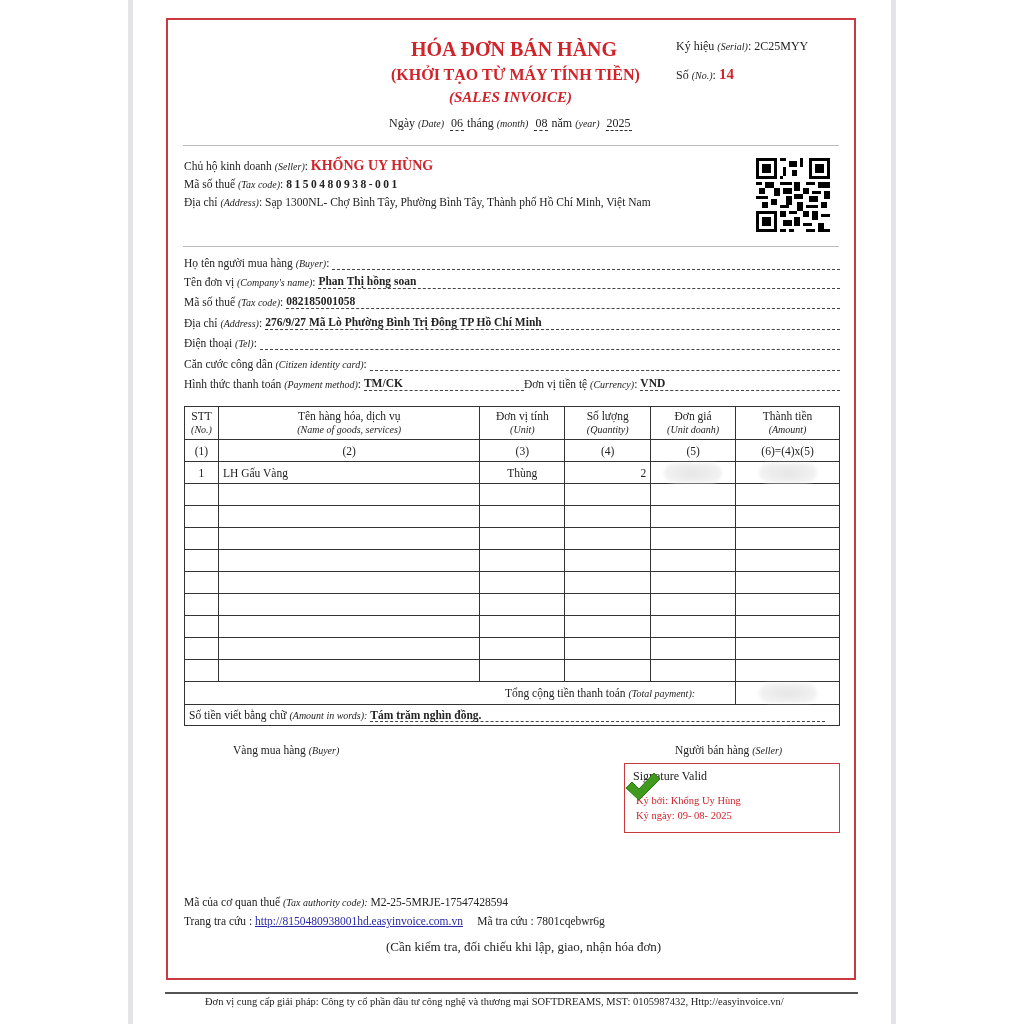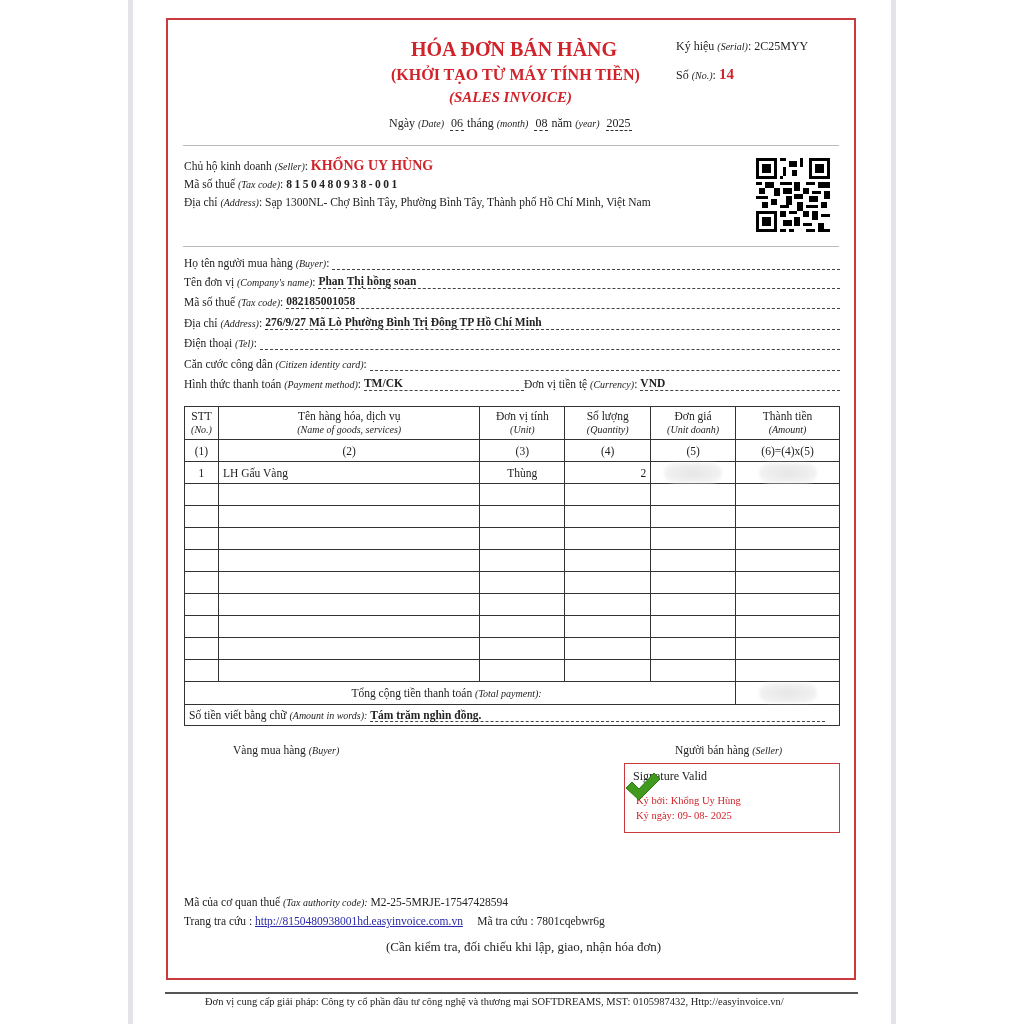--- a/index.html
+++ b/index.html
@@ -346,21 +346,21 @@
         <td></td>
         <td></td>
         <td></td>
         <td></td>
         <td></td>
         <td></td>
       </tr>
     </tbody>
   <tbody>
     <tr class="total">
-      <td colspan="5" style="padding-right:31px;">
+      <td colspan="5" style="text-align:right; padding-right:40px;">
         <span>Tổng cộng tiền thanh toán</span>
         <span class="it">(Total payment):</span>
       </td>
       <td><span class="blur"></span></td>
     </tr>
     <tr class="words">
       <td colspan="6">
         <span>Số tiền viết bằng chữ</span>
         <span class="it">(Amount in words):</span>
         <span class="words-val">Tám trăm nghìn đồng.</span>

